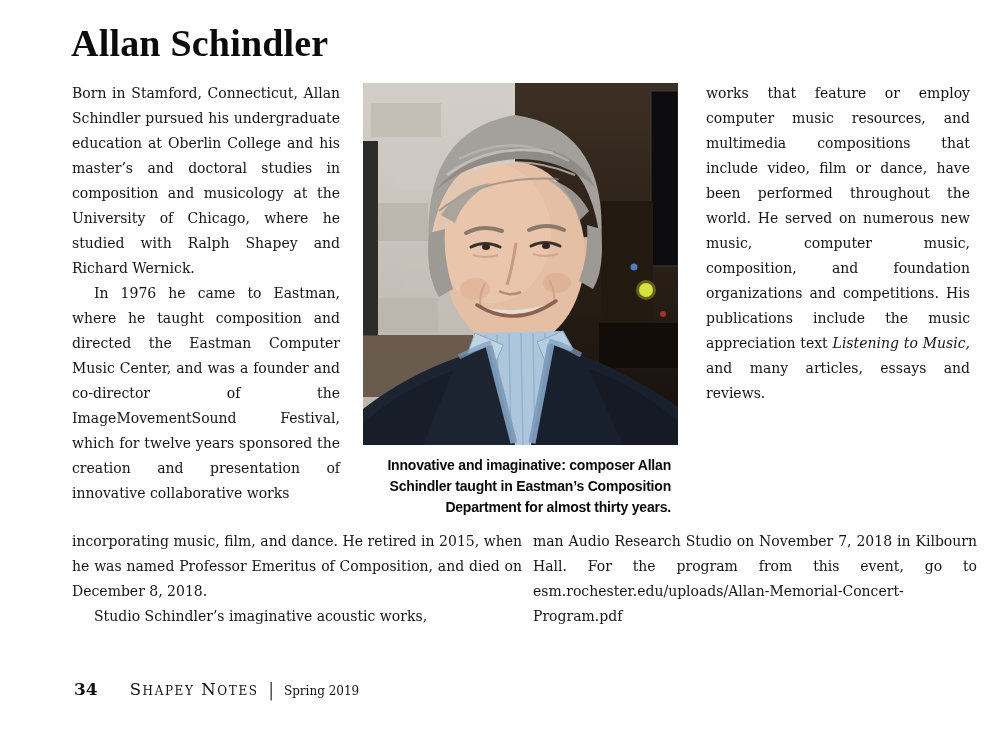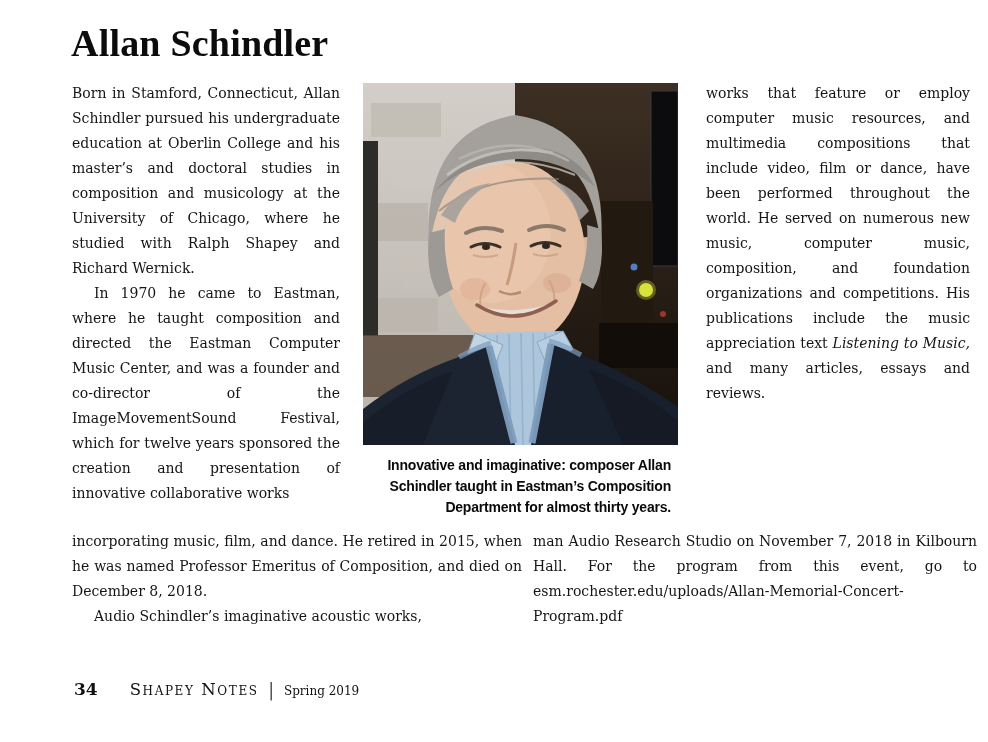--- a/index.html
+++ b/index.html
@@ -45,21 +45,21 @@
 </style>
 </head>
 <body>
 
 <div class="page">
 
   <h1 class="title">Allan Schindler</h1>
 
   <div class="textcol col1">
     <p>Born in Stamford, Connecticut, Allan Schindler pursued his undergraduate education at Oberlin College and his master’s and doctoral studies in composition and musicology at the University of Chicago, where he studied with Ralph Shapey and Richard Wernick.</p>
-    <p class="indent">In 1970 he came to Eastman, where he taught composition and directed the Eastman Computer Music Center, and was a founder and co-director of the ImageMovementSound Festival, which for twelve years sponsored the creation and presentation of innovative collaborative works</p>
+    <p class="indent">In 1976 he came to Eastman, where he taught composition and directed the Eastman Computer Music Center, and was a founder and co-director of the ImageMovementSound Festival, which for twelve years sponsored the creation and presentation of innovative collaborative works</p>
   </div>
 
   <figure class="photo-block">
     <svg class="photo-frame" viewBox="0 0 315 362" aria-hidden="true">
       <defs>
         <linearGradient id="gradR" x1="0" y1="0" x2="0" y2="1">
           <stop offset="0" stop-color="#3d2f23"></stop>
           <stop offset="1" stop-color="#16100b"></stop>
         </linearGradient>
         <linearGradient id="gradWall" x1="0" y1="0" x2="0" y2="1">
@@ -152,21 +152,21 @@
     </svg>
     <figcaption class="photo-caption">Innovative and imaginative: composer Allan Schindler taught in Eastman’s Composition Department for almost thirty years.</figcaption>
   </figure>
 
   <div class="textcol col3">
     <p><span>works that feature or employ computer music resources, and multimedia compositions that include video, film or dance, have been performed throughout the world. He served on numerous new music, computer music, composition, and foundation organizations and competitions. His publications include the music appreciation text </span><span class="ital">Listening to Music,</span><span> and many articles, essays and reviews.</span></p>
   </div>
 
   <div class="textcol bottom-left">
     <p>incorporating music, film, and dance. He retired in 2015, when he was named Professor Emeritus of Composition, and died on December 8, 2018.</p>
-    <p class="indent">Audio Schindler’s imaginative acoustic works,</p>
+    <p class="indent">Studio Schindler’s imaginative acoustic works,</p>
   </div>
 
   <div class="textcol bottom-right">
     <p>man Audio Research Studio on November 7, 2018 in Kilbourn Hall. For the program from this event, go to esm.rochester.edu/uploads/Allan-Memorial-Concert-Program.pdf</p>
   </div>
 
   <div class="footer">
     <span class="pagenum">34</span>
     <span class="pub">Shapey Notes</span>
     <span class="sep">|</span>

